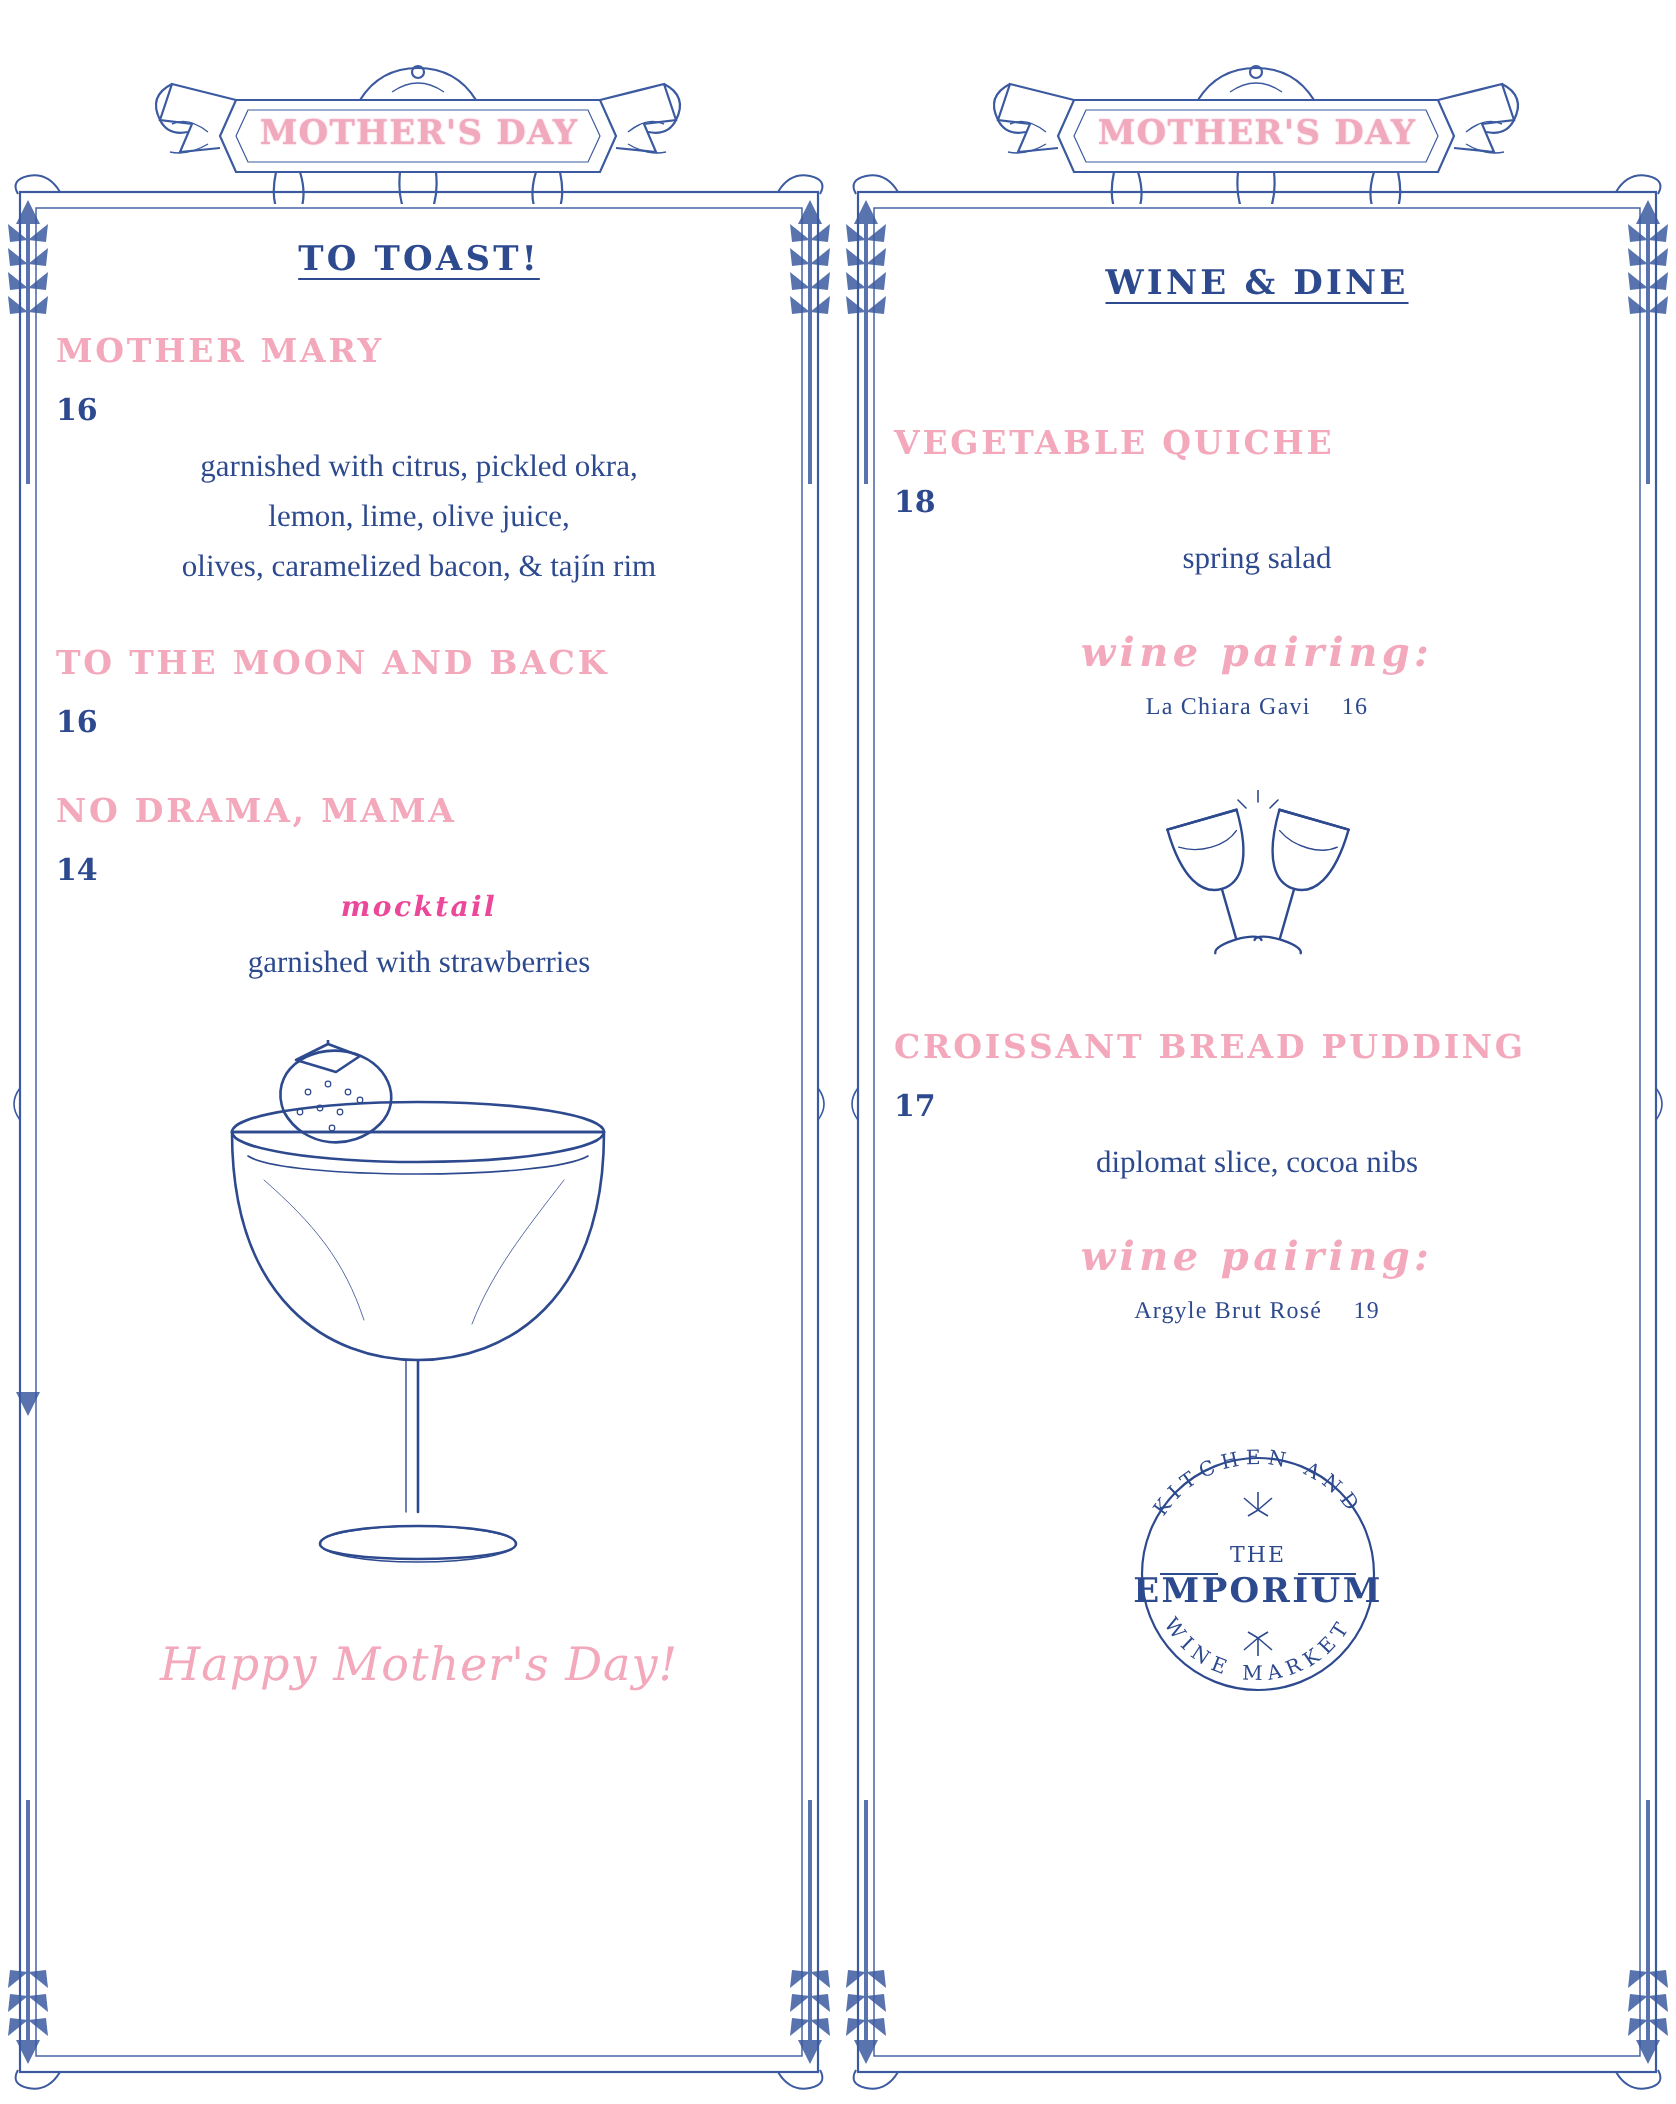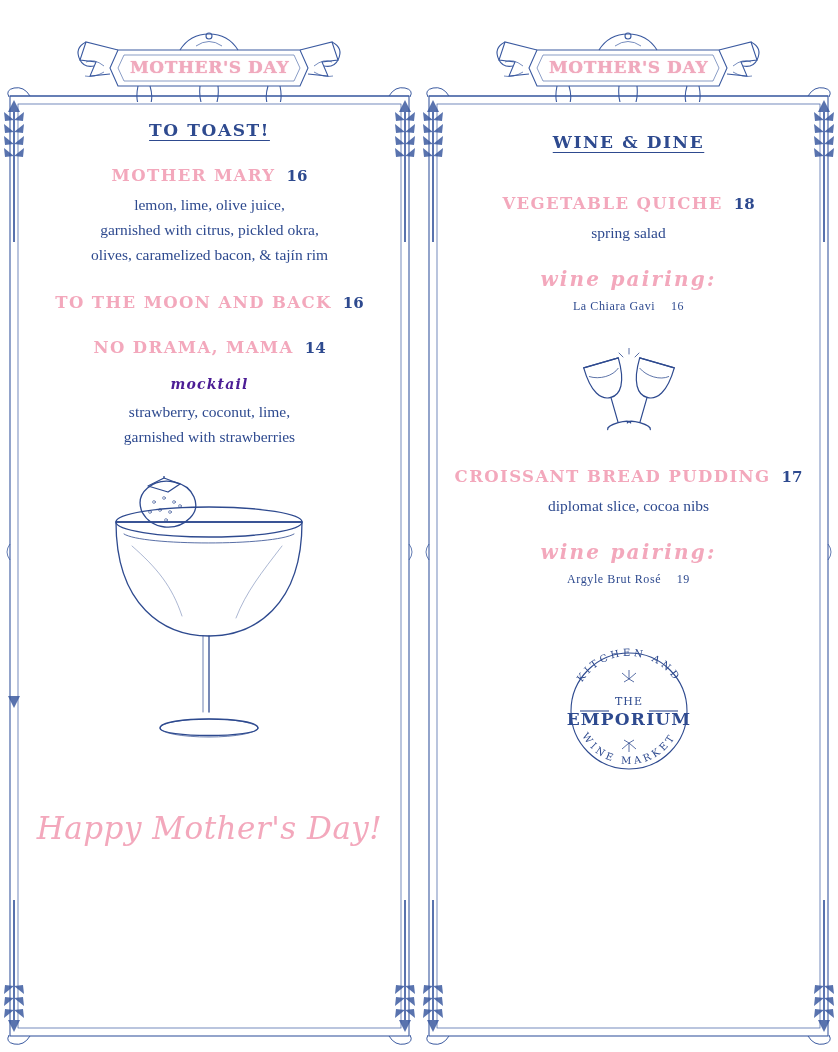--- a/index.html
+++ b/index.html
@@ -81,36 +81,37 @@
     font-family: "DejaVu Serif", serif;
     font-weight: bold;
     font-size: 16.5px;
     letter-spacing: 1.4px;
     color: #f3a8bc;
     display: flex;
     justify-content: center;
     align-items: baseline;
     gap: 11px;
     white-space: nowrap;
+    flex-direction: column;
   }
   .item-price {
     font-family: "DejaVu Serif", serif;
     font-weight: bold;
     font-size: 15px;
     letter-spacing: 0;
     color: #2e4a8f;
   }
   .sub-note {
     font-family: "DejaVu Serif", serif;
     font-style: italic;
     font-weight: bold;
     font-size: 14px;
     letter-spacing: 1.2px;
-    color: #4c1d95;
-    margin-top: 19px;
+    color: #ec4899;
+    margin-top: 2px;
   }
   .desc {
     font-family: "Liberation Serif", serif;
     font-size: 15.5px;
     line-height: 1.62;
     color: #2e4a8f;
     margin-top: 7px;
   }
   .desc div { white-space: nowrap; }
 
@@ -135,21 +136,21 @@
   }
 
   .closing {
     position: absolute;
     left: 0;
     right: 0;
     bottom: 18px;
     text-align: center;
     font-family: "DejaVu Serif", serif;
     font-style: italic;
-    font-size: 31px;
+    font-size: 23px;
     color: #f3a8bc;
     letter-spacing: 0.5px;
   }
 
   .art-glass {
     margin-top: 26px;
     display: flex;
     justify-content: center;
   }
   .art-cheers {
@@ -252,41 +253,40 @@
 
     <div class="content">
       <div class="section-title">TO TOAST!</div>
 
       <div class="item">
         <div class="item-head">
           <span>MOTHER MARY</span>
           <span class="item-price">16</span>
         </div>
         <div class="desc">
+          <div>garnished with citrus, pickled okra,</div>
           <div>lemon, lime, olive juice,</div>
-          <div>garnished with citrus, pickled okra,</div>
           <div>olives, caramelized bacon, &amp; tajín rim</div>
         </div>
       </div>
 
       <div class="item">
         <div class="item-head">
           <span>TO THE MOON AND BACK</span>
           <span class="item-price">16</span>
         </div>
       </div>
 
       <div class="item">
         <div class="item-head">
           <span>NO DRAMA, MAMA</span>
           <span class="item-price">14</span>
         </div>
         <div class="sub-note">mocktail</div>
         <div class="desc">
-          <div>strawberry, coconut, lime,</div>
           <div>garnished with strawberries</div>
         </div>
       </div>
 
       <div class="art-glass">
         <svg width="215" height="290" viewBox="0 0 215 290">
           <g fill="none" stroke="#2e4a8f" stroke-width="1.3" stroke-linecap="round" stroke-linejoin="round">
 
             <path d="M14 46 C14 130 62 160 107 160 C152 160 200 130 200 46 Z"></path>
             <path d="M14 46 L200 46"></path>
@@ -388,21 +388,21 @@
           <path d="M104 44 q-10 -8 -18 -4 M104 50 q-10 6 -19 4 M314 44 q10 -8 18 -4 M314 50 q10 6 19 4" stroke-width="0.7"></path>
         </g>
       </svg>
     </div>
     <div class="banner-label">MOTHER'S DAY</div>
 
     <div class="content">
       <div class="spacer-sm"></div>
       <div class="section-title">WINE &amp; DINE</div>
 
-      <div class="item" style="margin-top:42px">
+      <div class="item" style="margin-top:60px">
         <div class="item-head">
           <span>VEGETABLE QUICHE</span>
           <span class="item-price">18</span>
         </div>
         <div class="desc">
           <div>spring salad</div>
         </div>
         <div class="pairing-label">wine pairing:</div>
         <div class="pairing-line">
           <span>La Chiara Gavi</span>

